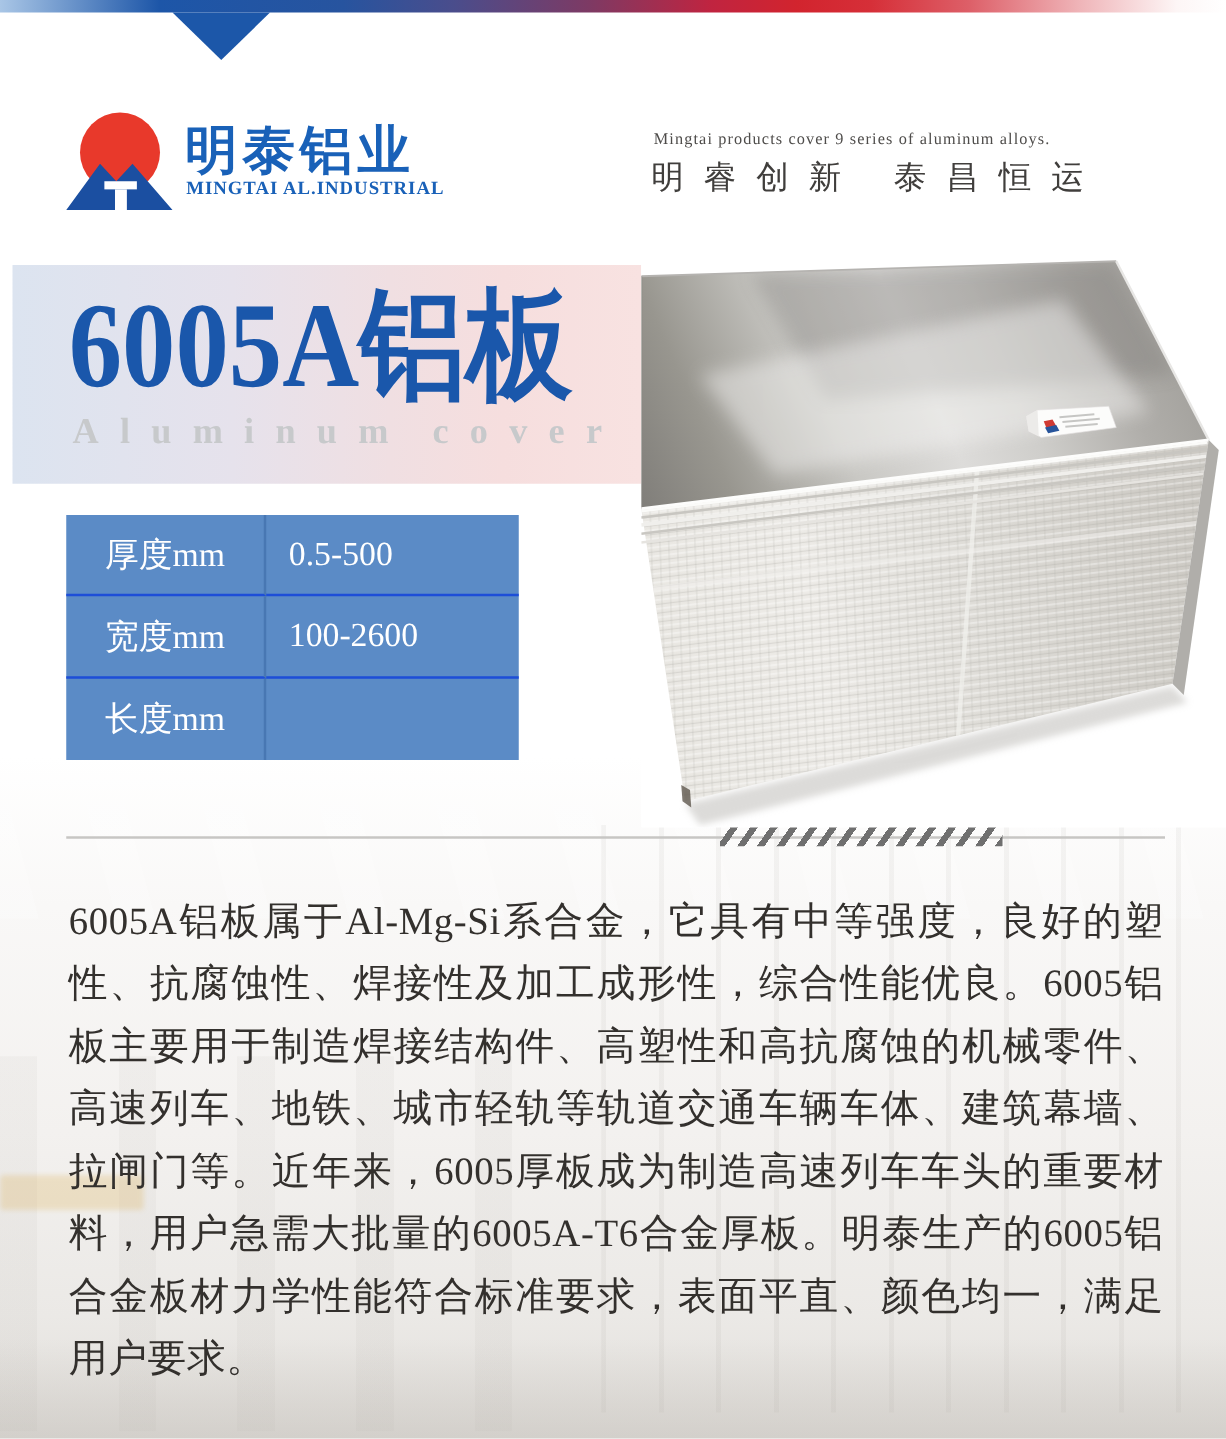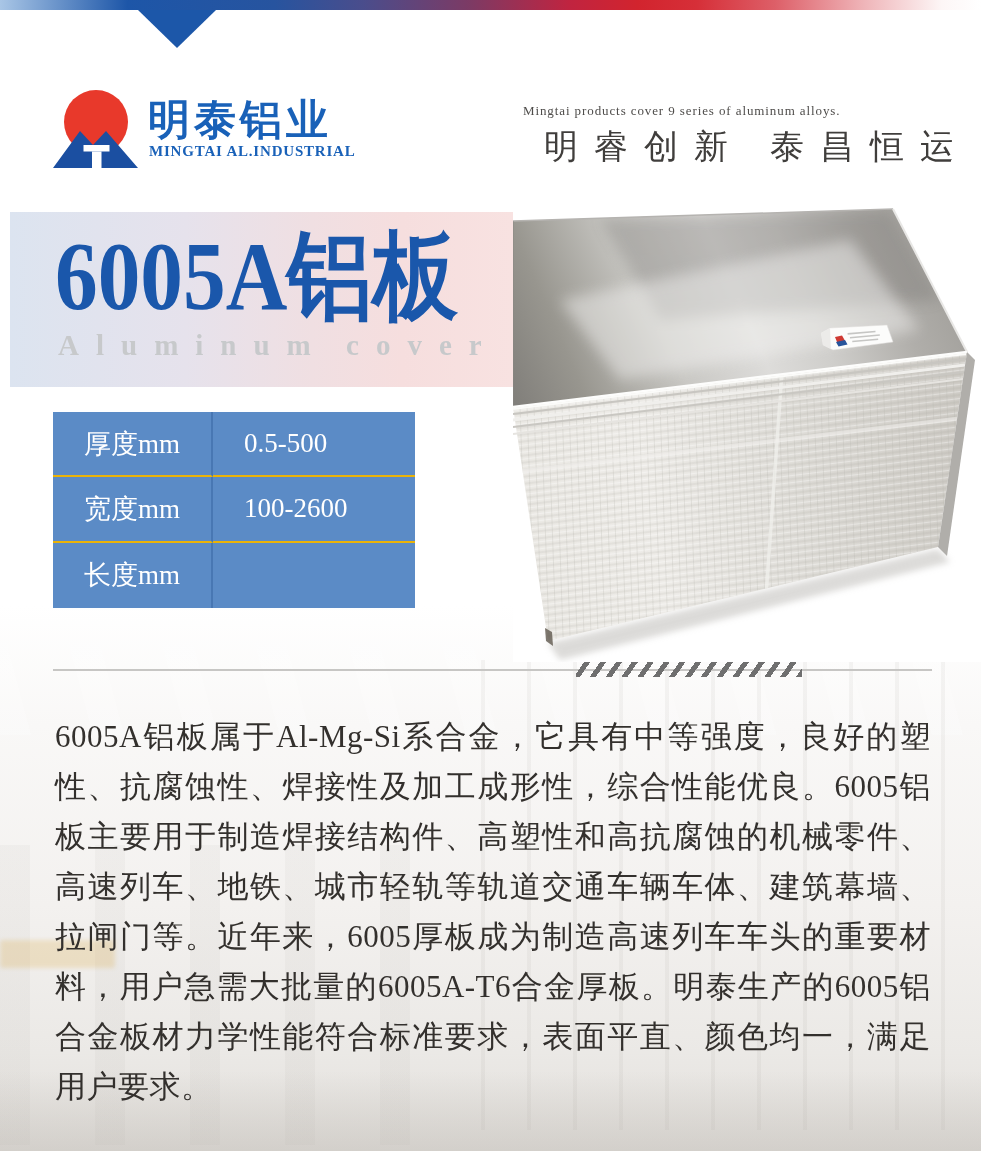--- a/index.html
+++ b/index.html
@@ -19,21 +19,21 @@
     border-top:38px solid #1c57a9;
   }
   
   .logo-mark{position:absolute;left:50px;top:75px;z-index:4;}
   .logo-cn{position:absolute;left:148px;top:92px;z-index:4;font-size:42px;font-weight:bold;
     color:#1961b8;letter-spacing:4px;white-space:nowrap;}
   .logo-en{position:absolute;left:149px;top:143px;z-index:4;font-size:15px;font-weight:bold;
     color:#1961b8;letter-spacing:0.8px;white-space:nowrap;}
   .tagline-en{position:absolute;left:523px;top:103px;z-index:4;font-size:13px;
     color:#4e4c4a;letter-spacing:0.9px;white-space:nowrap;}
-  .slogan{position:absolute;left:544px;top:124px;z-index:4;font-size:34px;color:#403e3c;
+  .slogan{position:absolute;left:521px;top:124px;z-index:4;font-size:26px;color:#403e3c;
     letter-spacing:16px;white-space:nowrap;}
   .slogan .gap{margin-left:26px;}
   
   .banner{
     position:absolute;left:10px;top:212px;width:503px;height:175px;z-index:1;
     background:linear-gradient(90deg,#dce4f0 0%,#e6e2ec 35%,#f0dfe2 60%,#f6dede 78%,#f8e2e1 100%);
   }
   .banner-title{
     position:absolute;left:55px;top:224px;z-index:3;font-size:97px;font-weight:bold;
     color:#1a57ab;line-height:1.1;white-space:nowrap;
@@ -44,23 +44,23 @@
     color:#c7c9cb;letter-spacing:17px;word-spacing:-6px;white-space:nowrap;
   }
   
   .photo{position:absolute;left:513px;top:200px;width:468px;height:462px;z-index:2;background:#ffffff;}
   
   .spec-table{
     position:absolute;left:53px;top:412px;width:362px;height:196px;z-index:3;
     background:#5b8bc6;display:grid;grid-template-columns:160px 1fr;grid-auto-rows:1fr;
     color:#ffffff;font-size:27px;
   }
-  .spec-table .cell{display:flex;align-items:center;border-bottom:2px solid #eab308;}
+  .spec-table .cell{display:flex;align-items:center;border-bottom:2px solid #1d4ed8;}
   .spec-table .cell.label{justify-content:center;border-right:2px solid #4877b3;}
-  .spec-table .cell.value{padding-left:31px;}
+  .spec-table .cell.value{padding-left:18px;}
   .spec-table .cell.last{border-bottom:none;}
   
   .divider-line{position:absolute;left:53px;top:669px;width:879px;height:2px;background:#c7c6c4;z-index:3;}
   .divider-hatch{
     position:absolute;left:576px;top:662px;width:226px;height:15px;z-index:4;
     background:repeating-linear-gradient(-55deg,#6f6f6f 0 5px,rgba(0,0,0,0) 5px 13px);
   }
   
   .factory-bg{position:absolute;left:0;top:605px;width:981px;height:546px;z-index:0;
     background:linear-gradient(180deg,#ffffff 0%,#f9f8f7 22%,#f3f1ef 55%,#ebe9e6 82%,#e1deda 100%);}

